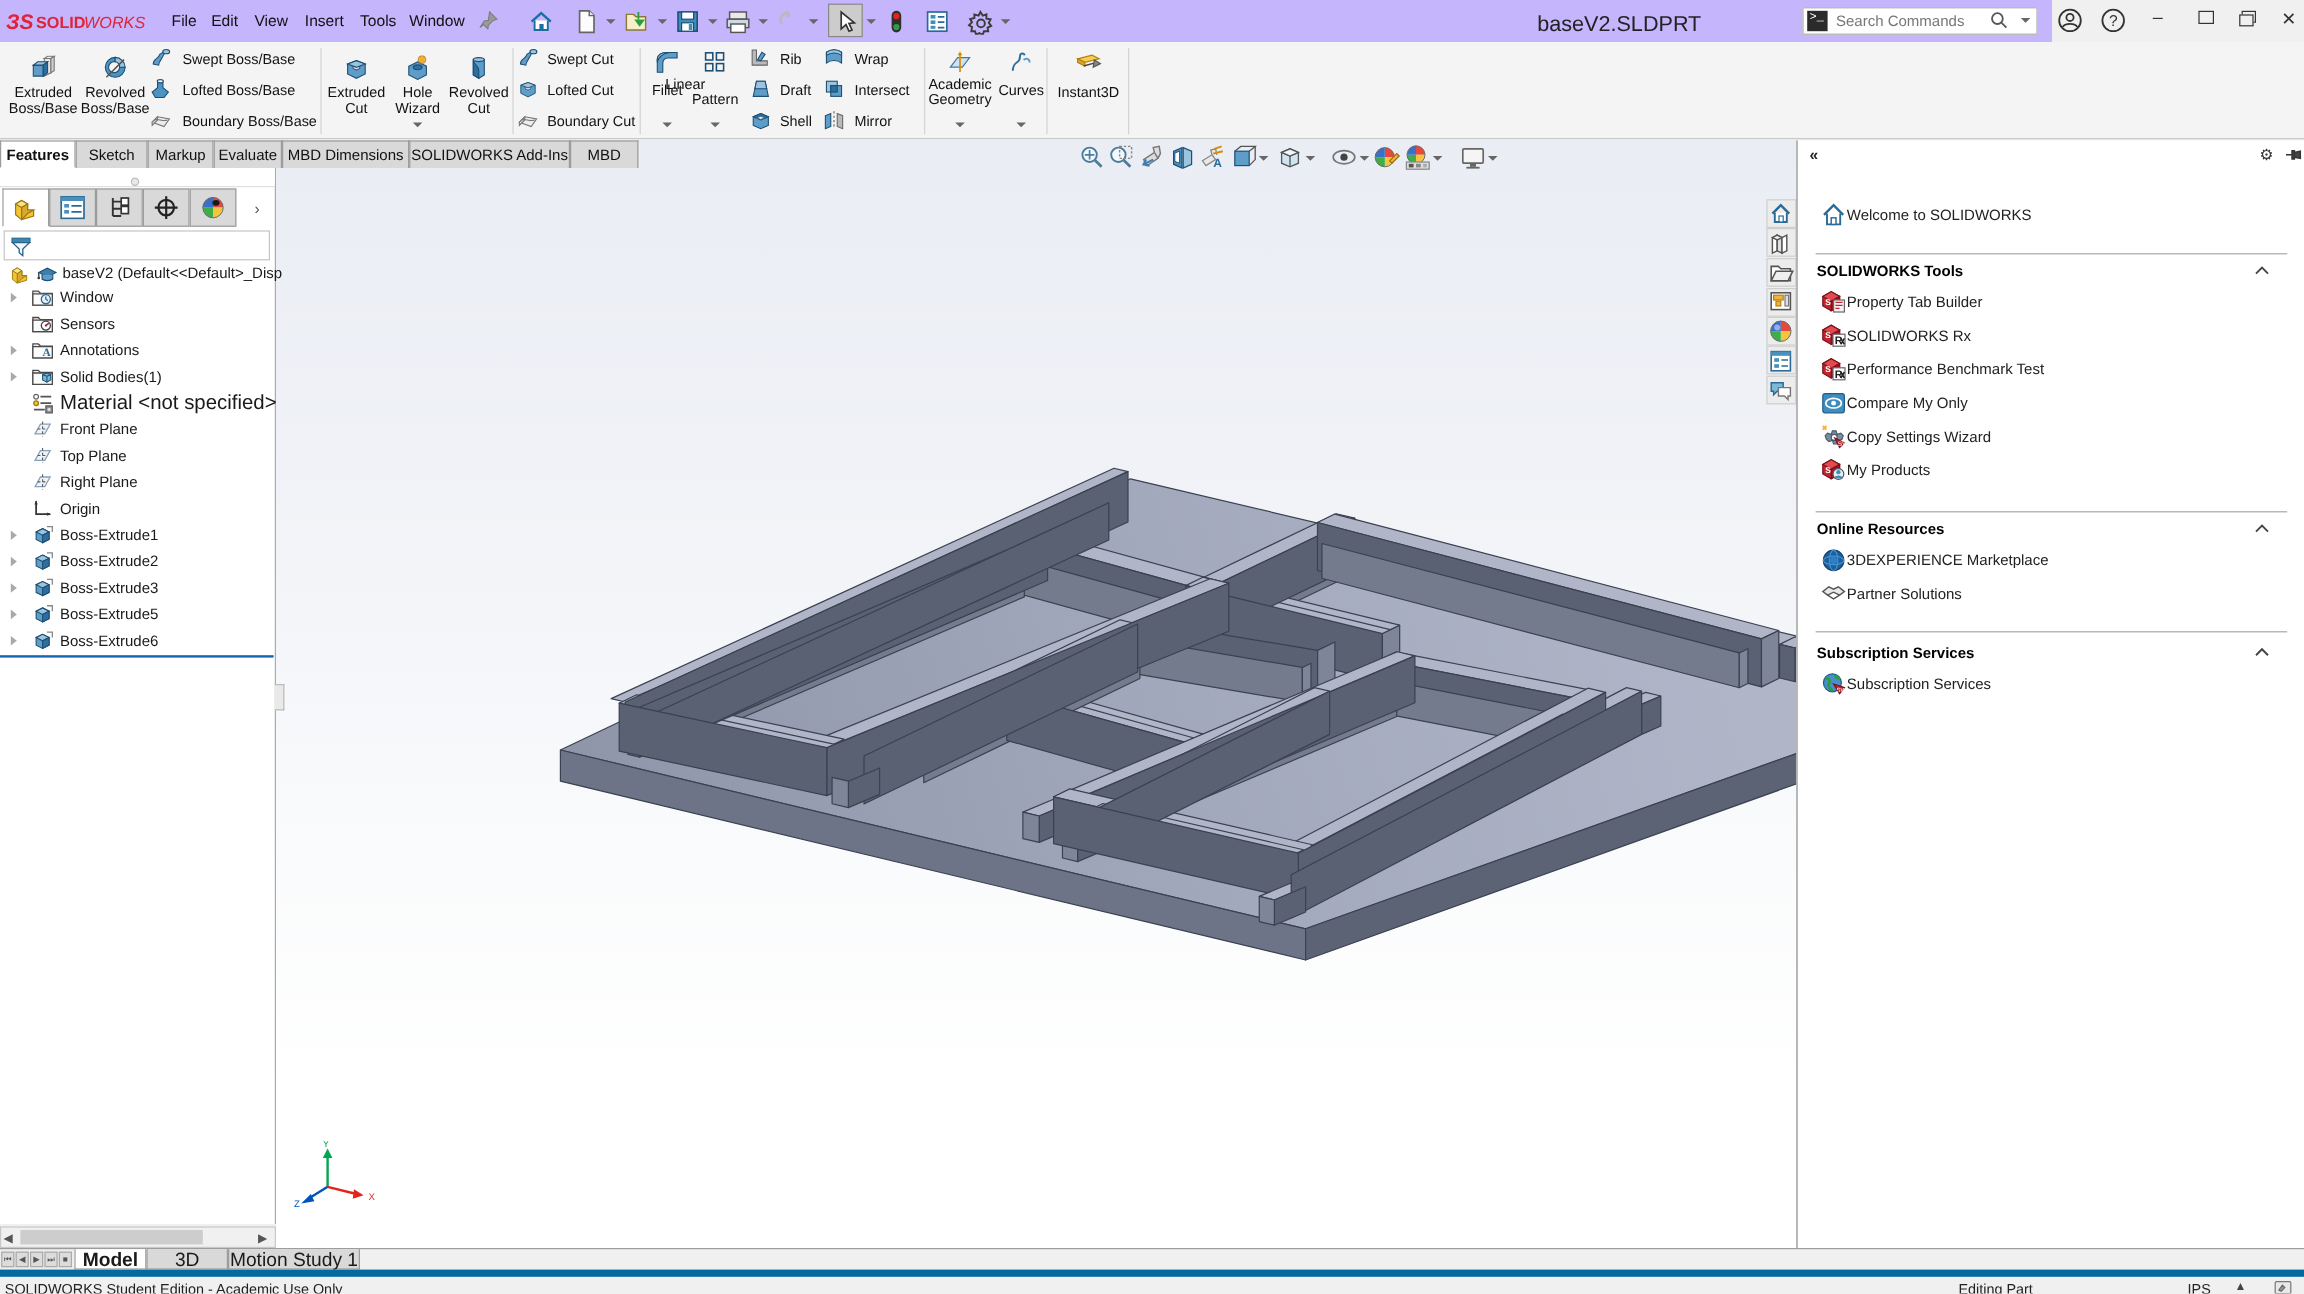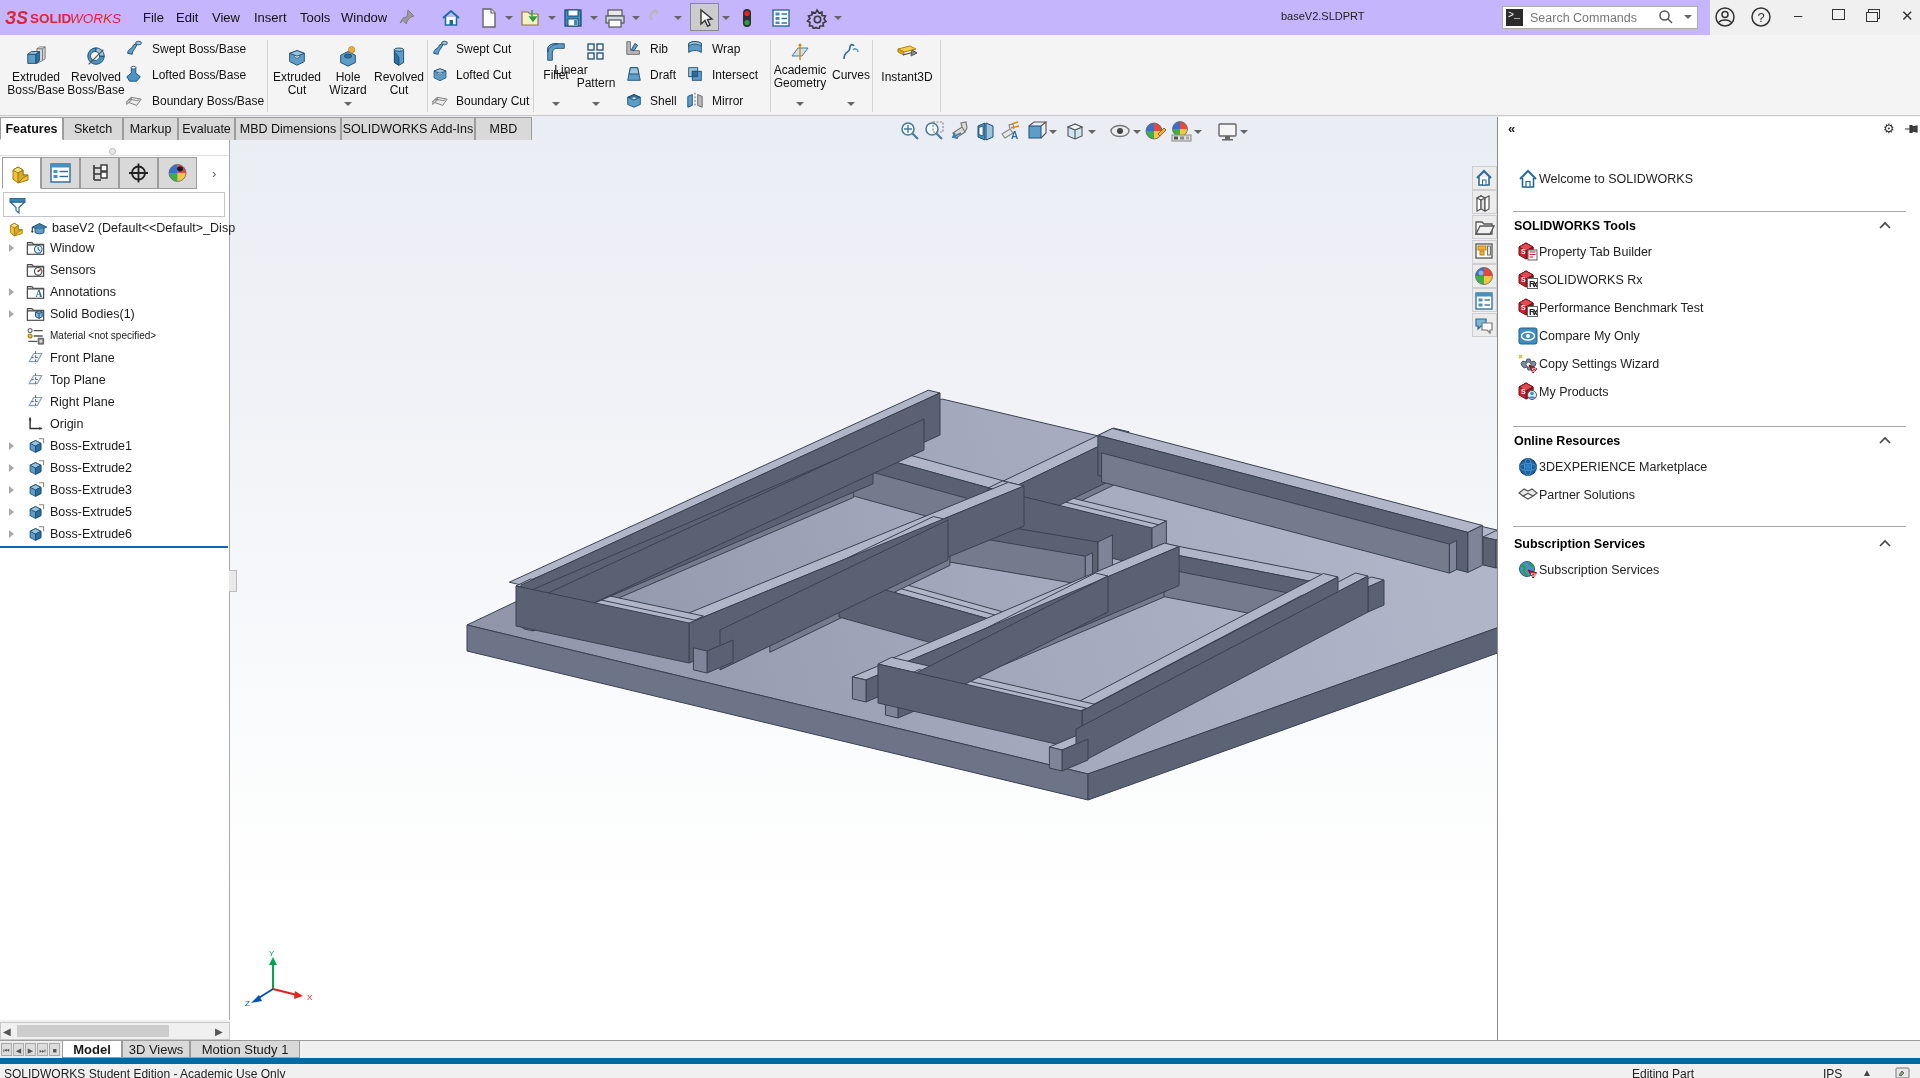--- a/index.html
+++ b/index.html
@@ -26,21 +26,21 @@
 .trow{left:0;width:230px;height:22px;line-height:22px;white-space:nowrap;}
 .tri{width:0;height:0;border-top:4px solid transparent;border-bottom:4px solid transparent;border-left:5px solid #a9a9a9;top:7px;left:9px;}
 
 #rpanel{left:1497px;top:117px;width:423px;height:923px;background:#fff;border-left:1px solid #8a8a8a;}
 #rtitle{left:0;top:0;width:422px;height:23px;background:linear-gradient(#d9d9d9,#c2c2c2);border-bottom:1px solid #979797;text-align:center;font-weight:bold;font-size:13px;padding-top:4px;color:#000;}
 .rhead{font-weight:bold;font-size:12.5px;color:#000;}
 .ritem{font-size:12.5px;color:#222;}
 .rsepln{left:15px;width:393px;height:1px;background:#a8a8a8;}
 
 #mmbar{left:0;top:1040px;width:1920px;height:18px;background:#f0f0f0;border-top:1px solid #9c9c9c;}
-.mtab{top:0px;height:17px;background:#d9d9d9;border:1px solid #9c9c9c;border-top:none;font-size:13px;text-align:center;padding-top:1px;}
+.mtab{top:0px;height:17px;background:#d9d9d9;border:1px solid #9c9c9c;border-top:none;font-size:16px;text-align:center;padding-top:1px;}
 .mtab.act{background:#fff;font-weight:bold;}
 #statusbar{left:0;top:1058px;width:1920px;height:20px;background:#f0f0f0;border-top:6px solid #0369a1;font-size:12px;color:#222;}
 
 #lhscroll{left:0;top:1022px;width:230px;height:18px;background:#f0f0f0;border:1px solid #c8c8c8;}
 </style>
 </head>
 <body>
 
 <div class="abs" id="titlebar">
 
@@ -53,21 +53,21 @@
   </svg>
   <span class="abs menu" style="left:143px">File</span>
   <span class="abs menu" style="left:176px">Edit</span>
   <span class="abs menu" style="left:212px">View</span>
   <span class="abs menu" style="left:254px">Insert</span>
   <span class="abs menu" style="left:300px">Tools</span>
   <span class="abs menu" style="left:341px">Window</span>
   <svg class="abs" style="left:398px;top:8px" width="18" height="18" viewBox="0 0 18 18">
       <path d="M10 2 L16 8 L13 9 L9 13 L8.5 16 L5 12.5 L2 15 L5.5 9.5 L9 9 Z" fill="#9a9a9a" stroke="#7e7e7e"></path>
     </svg>
-  <span class="abs" style="left:1281px;top:10px;font-size:11px;color:#222">baseV2.SLDPRT</span>
+  <span class="abs" style="left:1281px;top:10px;font-size:18px;color:#222">baseV2.SLDPRT</span>
 
   <span class="abs" style="left:1794px;top:6px;font-size:15px;color:#333">–</span>
   <span class="abs" style="left:1832px;top:9px;width:13px;height:11px;border:1.5px solid #333"></span>
   <span class="abs" style="left:1868px;top:9px;width:12px;height:10px;border:1.5px solid #333"></span>
   <span class="abs" style="left:1866px;top:12px;width:12px;height:10px;border:1.5px solid #333;background:#f0f0f0"></span>
   <span class="abs" style="left:1901px;top:7px;font-size:15px;color:#333">✕</span>
 </div>
 
 <div class="abs" id="ribbon"></div>
 <svg class="abs" style="left:25px;top:46px" width="22" height="22" viewBox="0 0 24 24">
@@ -632,21 +632,21 @@
 <span class="abs" style="left:50px;font-size:12.5px">Solid Bodies(1)</span>
     </div>
     <div class="abs trow" style="top:185px">
 <svg class="abs" style="left:26px;top:2px" width="19" height="18" viewBox="0 0 20 20">
         <circle cx="4" cy="4" r="2.2" fill="#fff" stroke="#666" stroke-width="1.2"></circle>
         <circle cx="4" cy="10" r="2.2" fill="#f4c430" stroke="#9a7a10" stroke-width="1.2"></circle>
         <path d="M8 4 L18 4 M8 10 L18 10 M2 16 L12 16" stroke="#555" stroke-width="1.6"></path>
         <path d="M13 12.5 L19 12.5 L19 19 L13 19 Z" fill="#8a8a8a" stroke="#555"></path>
         <circle cx="16" cy="15.8" r="1.6" fill="#ddd"></circle>
       </svg>
-<span class="abs" style="left:50px;font-size:10px">Material &lt;not specified&gt;</span>
+<span class="abs" style="left:50px;font-size:17px">Material &lt;not specified&gt;</span>
     </div>
     <div class="abs trow" style="top:207px">
 <svg class="abs" style="left:26px;top:2px" width="19" height="18" viewBox="0 0 20 20">
         <path d="M3 14 L8 5 L17 5 L12 14 Z" fill="#eef3f8" stroke="#8aa0b8" stroke-width="1.2"></path>
         <path d="M5.5 9.5 L14.5 9.5 M10 2.5 L10 16.5" stroke="#555" stroke-width="1" stroke-dasharray="2.5,2"></path>
       </svg>
 <span class="abs" style="left:50px;font-size:12.5px">Front Plane</span>
     </div>
     <div class="abs trow" style="top:229px">
 <svg class="abs" style="left:26px;top:2px" width="19" height="18" viewBox="0 0 20 20">

